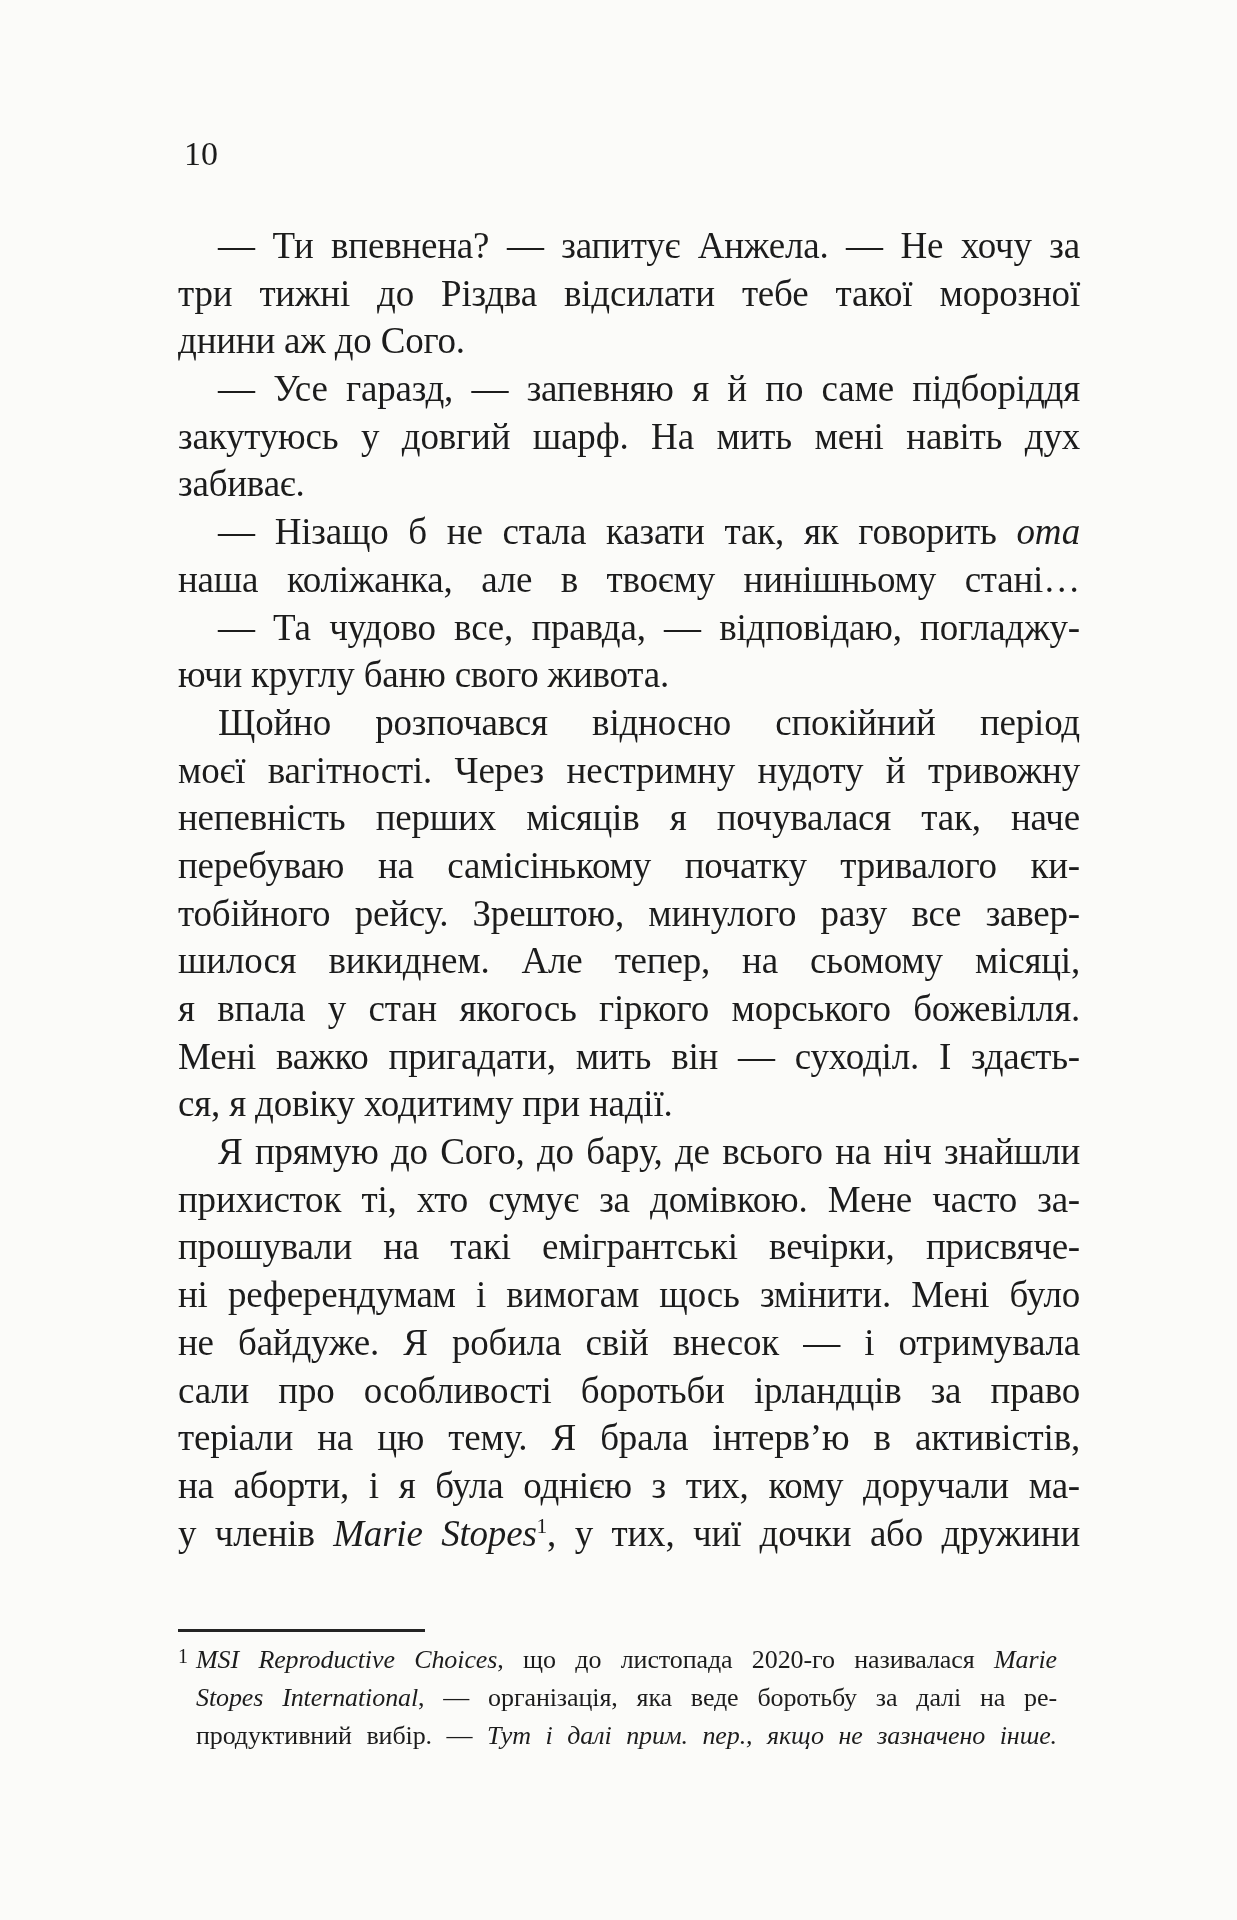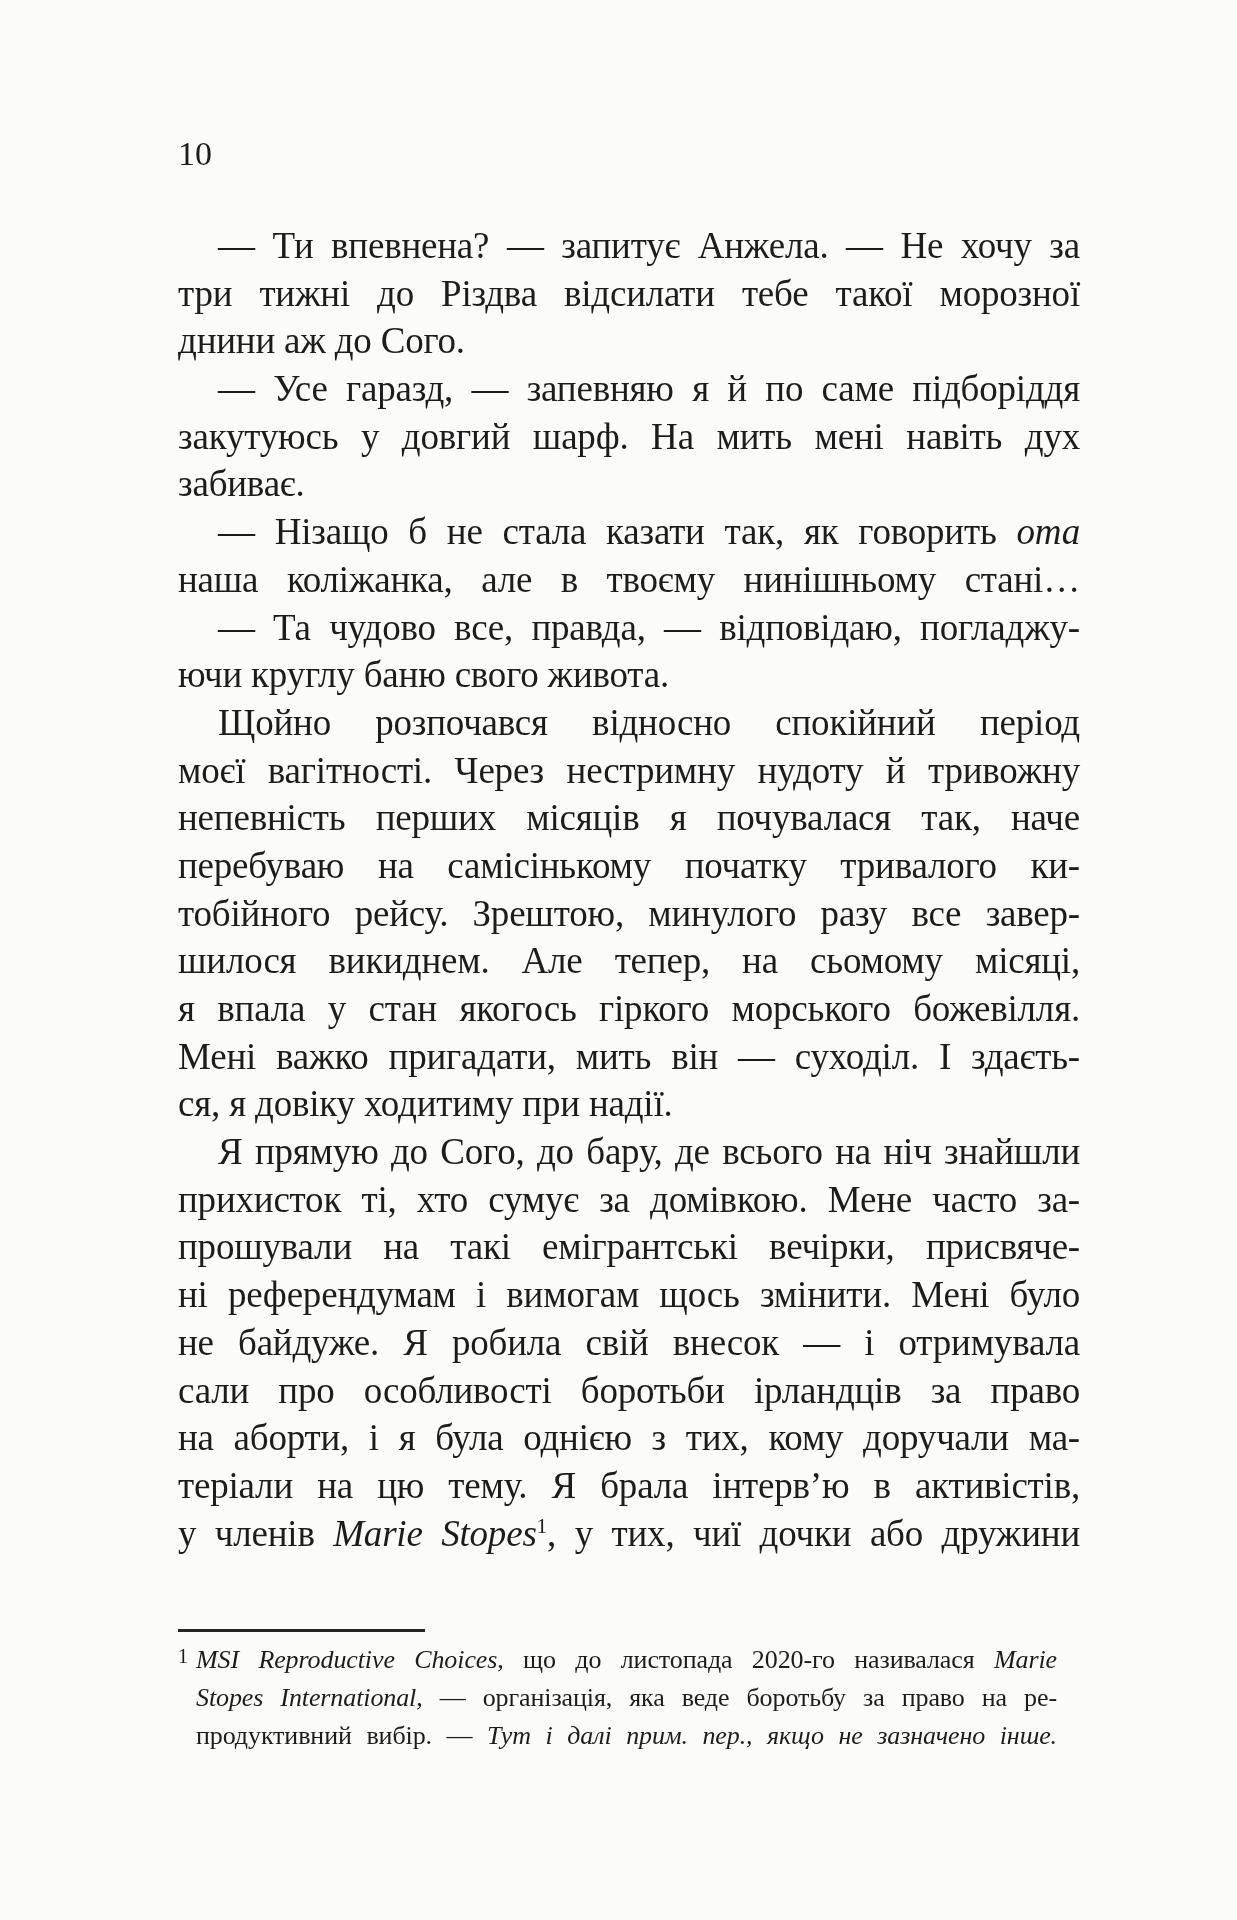--- a/index.html
+++ b/index.html
@@ -7,21 +7,21 @@
     position:relative;
     width:1237px;
     height:1920px;
     background:#fbfbf9;
     color:#1c1c1c;
     font-family:"Liberation Serif", serif;
     overflow:hidden;
   }
   .page-number{
     position:absolute;
-    left:178px;
+    left:184px;
     top:136px;
     font-size:34px;
     line-height:36px;
   }
   .body-text{
     position:absolute;
     left:178px;
     top:222px;
     width:902px;
   }
@@ -105,28 +105,28 @@
       <div class="line"><span>шилося викиднем. Але тепер, на сьомому місяці,</span></div>
       <div class="line"><span>я впала у стан якогось гіркого морського божевілля.</span></div>
       <div class="line"><span>Мені важко пригадати, мить він — суходіл. І здаєть-</span></div>
       <div class="line last"><span>ся, я довіку ходитиму при надії.</span></div>
       <div class="line ind"><span>Я прямую до Сого, до бару, де всього на ніч знайшли</span></div>
       <div class="line"><span>прихисток ті, хто сумує за домівкою. Мене часто за-</span></div>
       <div class="line"><span>прошували на такі емігрантські вечірки, присвяче-</span></div>
       <div class="line"><span>ні референдумам і вимогам щось змінити. Мені було</span></div>
       <div class="line"><span>не байдуже. Я робила свій внесок — і отримувала</span></div>
       <div class="line"><span>сали про особливості боротьби ірландців за право</span></div>
+      <div class="line"><span>теріали на цю тему. Я брала інтерв’ю в активістів,</span></div>
       <div class="line"><span>на аборти, і я була однією з тих, кому доручали ма-</span></div>
-      <div class="line"><span>теріали на цю тему. Я брала інтерв’ю в активістів,</span></div>
       <div class="line"><span>у членів </span><span class="it">Marie Stopes</span><span><sup>1</sup></span><span>, у тих, чиї дочки або дружини</span></div>
     </div>
 
   <div class="fn-rule" style="background: rgb(36, 36, 36);"></div>
 
   <div class="footnote">
     <span class="fn-marker">1</span>
     <div class="fn-lines" id="fn-lines">
         <div class="fn-line"><span class="it">MSI Reproductive Choices</span><span>, що до листопада 2020-го називалася </span><span class="it">Marie</span></div>
-        <div class="fn-line"><span class="it">Stopes International</span><span>, — організація, яка веде боротьбу за право на ре-</span></div>
+        <div class="fn-line"><span class="it">Stopes International</span><span>, — організація, яка веде боротьбу за далі на ре-</span></div>
         <div class="fn-line"><span>продуктивний вибір. — </span><span class="it">Тут і далі прим. пер., якщо не зазначено інше.</span></div>
       </div>
   </div>
 </div>
 
 </body></html>

